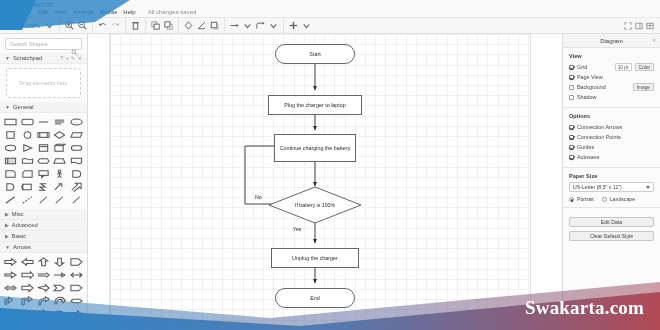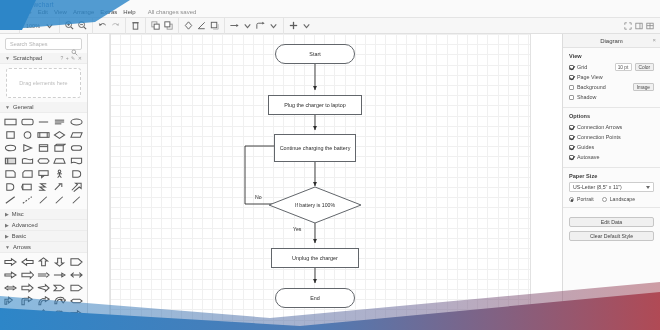--- a/index.html
+++ b/index.html
@@ -974,14 +974,15 @@
       </linearGradient>
       <linearGradient id="wmgrad2" x1="0" y1="0" x2="1" y2="0">
         <stop offset="0%" stop-color="#2d86c8"></stop>
         <stop offset="60%" stop-color="#6f6f9e"></stop>
         <stop offset="100%" stop-color="#a8505e"></stop>
       </linearGradient>
     </defs>
     <path d="M0,22 L270,44 L660,8 L660,56 L0,56 Z" fill="url(#wmgrad2)" opacity="0.55"></path>
     <path d="M0,34 L300,52 L660,18 L660,56 L0,56 Z" fill="url(#wmgrad)"></path>
   </svg>
+  <div class="wm-text">Swakarta.com</div>
 
 </div>
 
 </body></html>

